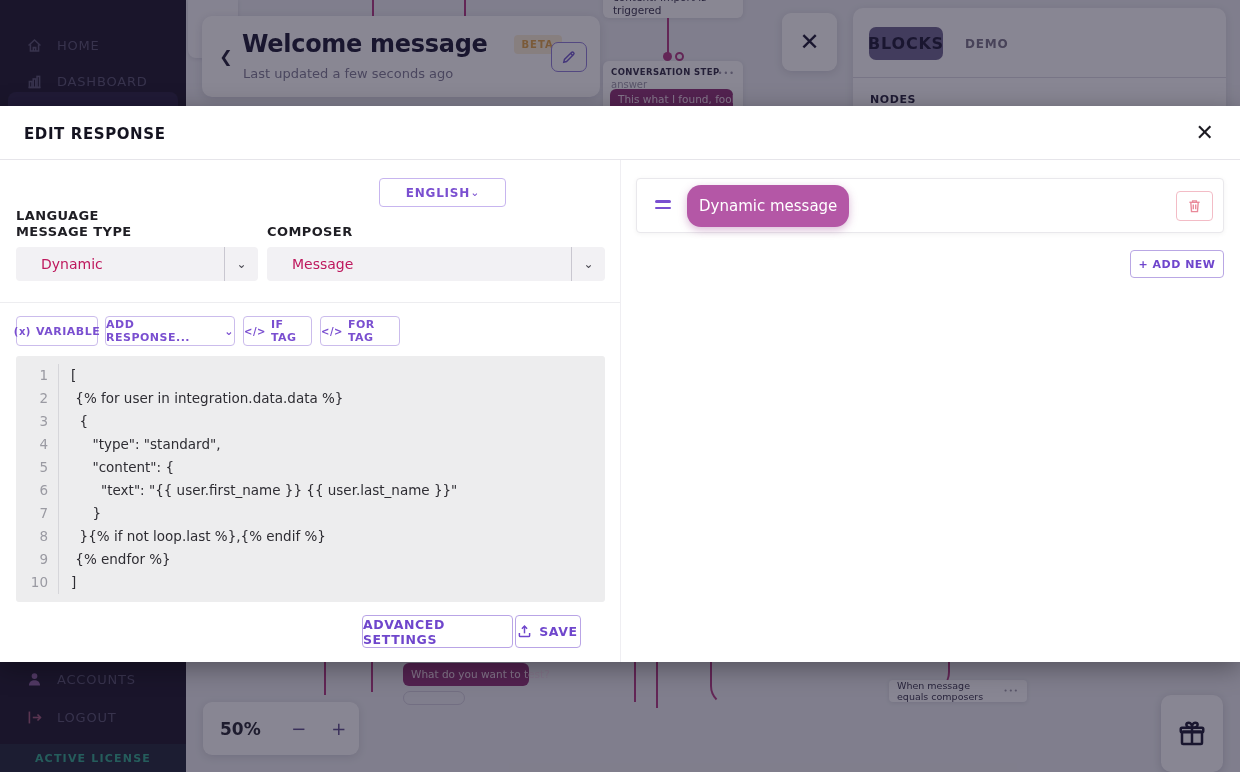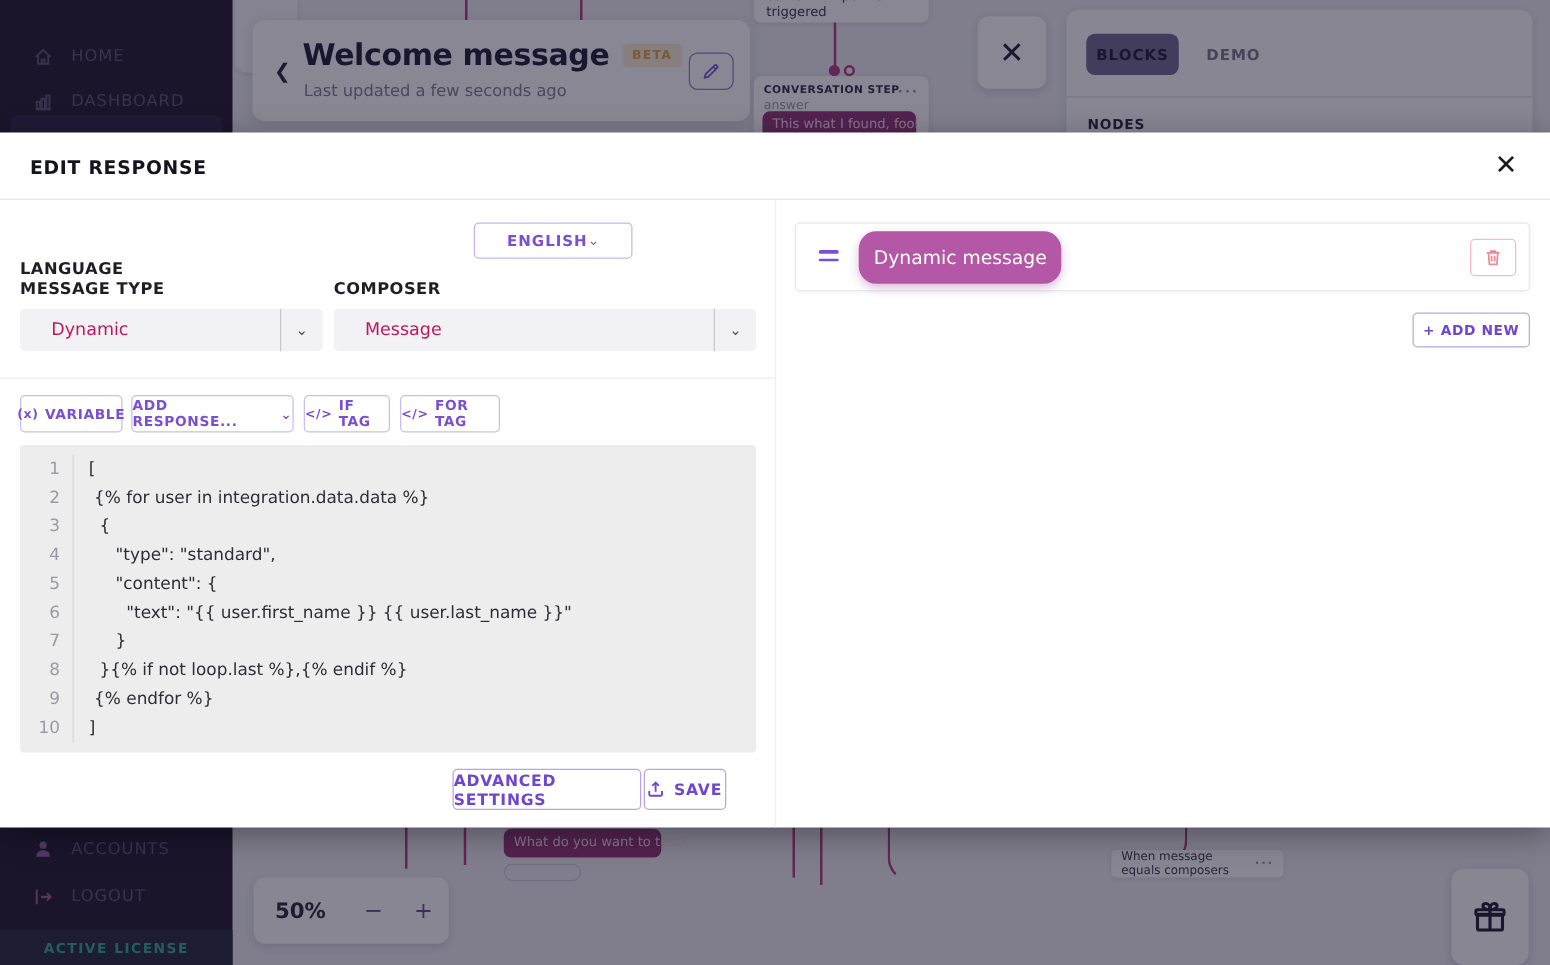--- a/index.html
+++ b/index.html
@@ -19,37 +19,37 @@
   .license-bar span { color:#2ea88c; font-size:11px; font-weight:bold; letter-spacing:1.2px; }
   .acc-icon { color:#8a5c9e; } .out-icon { color:#a05577; }
   
   #canvas { position:absolute; left:186px; top:0; width:1054px; height:772px; z-index:1; }
   .faint-card { position:absolute; left:2px; top:0; width:50px; height:58px; background:#f7f7fa; border-radius:0 0 8px 8px; box-shadow:0 1px 4px rgba(40,35,70,.12); }
   .vline { position:absolute; width:2px; background:#b03580; }
   .curve-l { position:absolute; width:20px; border-left:2px solid #b03580; border-bottom:2px solid transparent; border-bottom-left-radius:22px; }
   .curve-r { position:absolute; width:20px; border-right:2px solid #b03580; border-bottom-right-radius:22px; }
   .welcome-card { position:absolute; left:16px; top:16px; width:398px; height:81px; background:#fff; border-radius:10px; box-shadow:0 2px 10px rgba(40,35,70,.15); }
   .back-btn { position:absolute; left:12px; top:26px; width:24px; height:28px; display:flex; align-items:center; justify-content:center; color:#1c1932; cursor:pointer; }
-  .wc-title-row { position:absolute; left:40px; top:14px; display:flex; align-items:center; gap:10px; }
+  .wc-title-row { position:absolute; left:40px; top:14px; display:flex; align-items:center; gap:26px; }
   .wc-title { font-size:24px; font-weight:bold; color:#16132e; letter-spacing:-.3px; }
   .beta-badge { background:#fbeed6; color:#e0a243; font-size:10px; font-weight:bold; letter-spacing:1px; padding:4px 8px; border-radius:4px; }
   .wc-sub { position:absolute; left:41px; top:50px; font-size:13px; color:#7d7992; }
   .edit-btn { position:absolute; right:13px; top:26px; width:36px; height:30px; border:1px solid #8f7cd9; border-radius:7px; display:flex; align-items:center; justify-content:center; color:#6f56cc; background:#fff; cursor:pointer; }
   .flow-x-card { position:absolute; left:596px; top:13px; width:55px; height:58px; background:#fff; border-radius:9px; box-shadow:0 2px 8px rgba(40,35,70,.15); display:flex; align-items:center; justify-content:center; font-size:24px; font-weight:bold; color:#16132e; cursor:pointer; }
   .trigger-card { position:absolute; left:417px; top:-28px; width:140px; height:46px; background:#fff; border-radius:6px; box-shadow:0 1px 5px rgba(40,35,70,.12); padding:6px 10px; font-size:10.5px; color:#35304a; line-height:13px; overflow:hidden; }
   .conn-line { position:absolute; left:481px; top:18px; width:2px; height:36px; background:#b03580; }
   .conn-dot { position:absolute; left:477px; top:52px; width:9px; height:9px; border-radius:50%; background:#b03580; }
   .conn-ring { position:absolute; left:489px; top:52px; width:9px; height:9px; border-radius:50%; border:2px solid #b03580; background:transparent; }
   .conv-card { position:absolute; left:417px; top:61px; width:140px; height:70px; background:#fff; border-radius:6px; box-shadow:0 1px 5px rgba(40,35,70,.12); padding:6px 8px; }
   .conv-label { font-size:8.5px; font-weight:bold; color:#2c2640; letter-spacing:.4px; }
   .conv-sub { font-size:10px; color:#9a96a8; margin-top:2px; }
   .conv-menu { position:absolute; right:8px; top:8px; color:#9a96a8; font-size:11px; letter-spacing:1px; cursor:pointer; }
   .conv-bubble { position:absolute; left:7px; top:28px; width:123px; height:22px; background:#8e2d74; border-radius:6px 6px 0 0; color:#f3d9ec; font-size:10.5px; padding:4px 8px; white-space:nowrap; overflow:hidden; }
   .blocks-panel { position:absolute; left:667px; top:8px; width:373px; height:120px; background:#fdfdfe; border-radius:10px; box-shadow:0 2px 8px rgba(40,35,70,.12); }
-  .tab-blocks { position:absolute; left:16px; top:19px; width:74px; height:33px; background:#6b628e; border-radius:7px; display:flex; align-items:center; justify-content:center; font-size:12px; font-weight:bold; letter-spacing:.8px; color:#171430; cursor:pointer; }
+  .tab-blocks { position:absolute; left:16px; top:19px; width:74px; height:33px; background:#6b628e; border-radius:7px; display:flex; align-items:center; justify-content:center; font-size:16px; font-weight:bold; letter-spacing:.8px; color:#171430; cursor:pointer; }
   .tab-demo { position:absolute; left:112px; top:19px; height:33px; display:flex; align-items:center; font-size:12px; font-weight:bold; letter-spacing:.8px; color:#777186; cursor:pointer; }
   .panel-div { position:absolute; left:0; top:69px; width:373px; height:1px; background:#dcdae4; }
   .nodes-label { position:absolute; left:17px; top:85px; font-size:11px; font-weight:bold; letter-spacing:.6px; color:#201c38; }
   .demo-bubble { position:absolute; left:217px; top:663px; width:126px; height:23px; background:#8e2d74; border-radius:6px; color:#f3d9ec; font-size:10.5px; padding:5px 8px; white-space:nowrap; }
   .stub-outline { position:absolute; left:217px; top:691px; width:62px; height:14px; border:1.5px solid #cfcbdb; border-radius:7px; background:transparent; }
   .when-card { position:absolute; left:703px; top:680px; width:138px; height:22px; background:#fdfdfe; border-radius:4px; box-shadow:0 1px 4px rgba(40,35,70,.12); display:flex; align-items:center; justify-content:space-between; padding:0 8px; font-size:9.5px; color:#35304a; }
   .when-menu { color:#9a96a8; letter-spacing:1px; font-size:9px; cursor:pointer; }
   .zoom-widget { position:absolute; left:17px; top:702px; width:156px; height:53px; background:#fdfdfe; border-radius:9px; box-shadow:0 2px 8px rgba(40,35,70,.15); display:flex; align-items:center; }
   .zoom-level { font-size:17px; font-weight:bold; color:#20202e; margin-left:17px; }
   .zoom-btn { font-size:18px; color:#5b4a8a; cursor:pointer; width:40px; text-align:center; }

